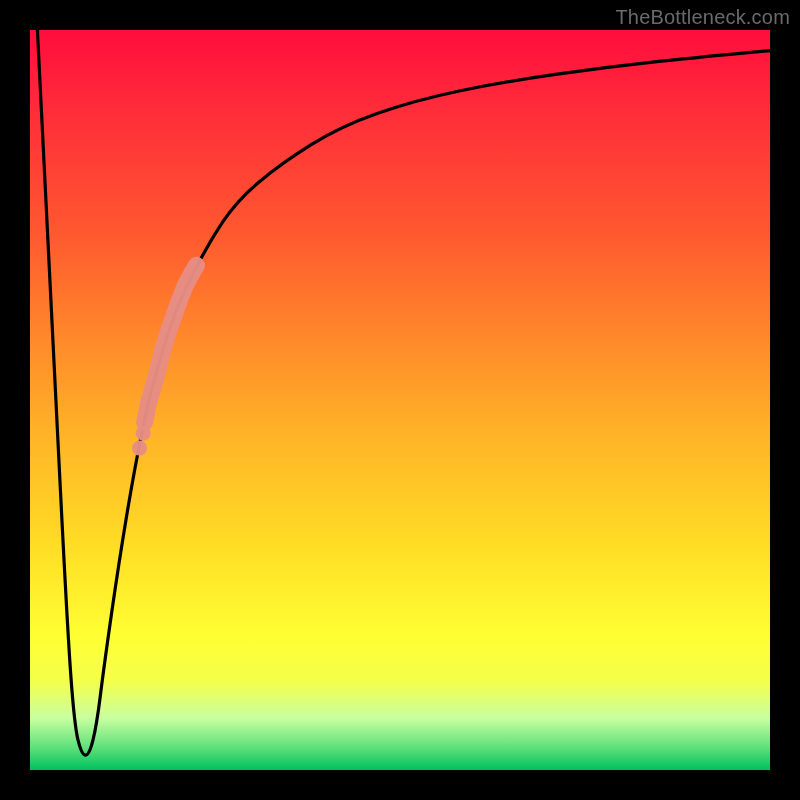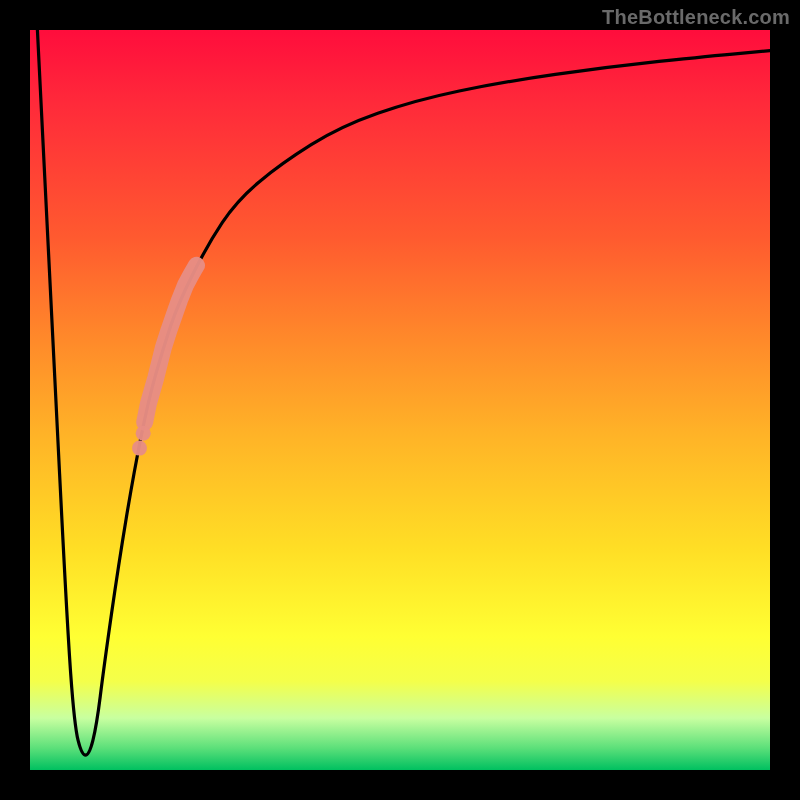--- a/index.html
+++ b/index.html
@@ -43,21 +43,21 @@
       #5de07a 97%,
       #00c060 100%
     );
   }
   .attribution {
     position: absolute;
     top: 6px;
     right: 10px;
     color: #6a6a6a;
     font-size: 20px;
-    font-weight: 700;
+    font-weight: 400;
     letter-spacing: 0.2px;
     user-select: none;
   }
   svg.curve {
     position: absolute;
     inset: 0;
   }
 </style>
 </head>
 <body>

